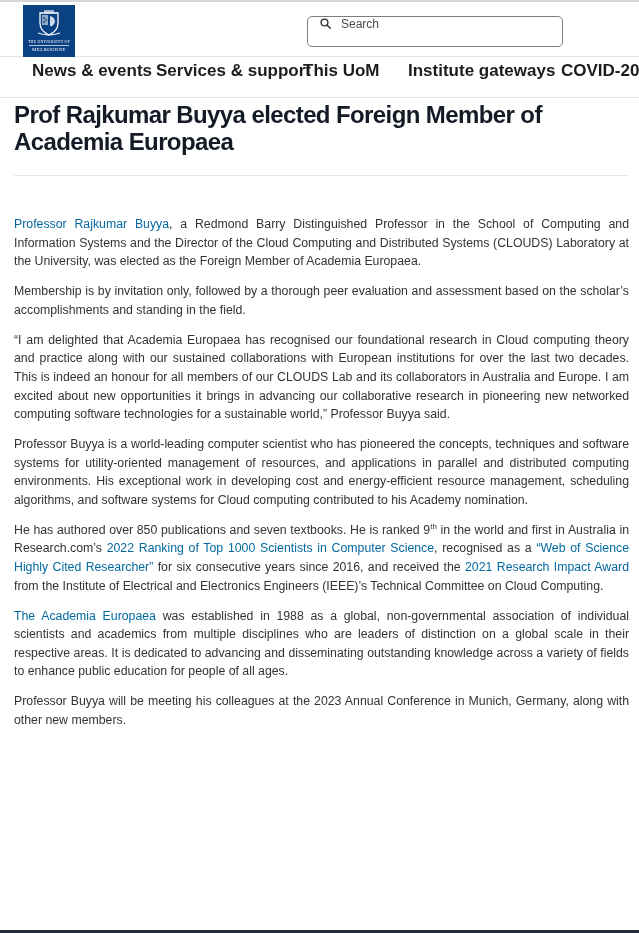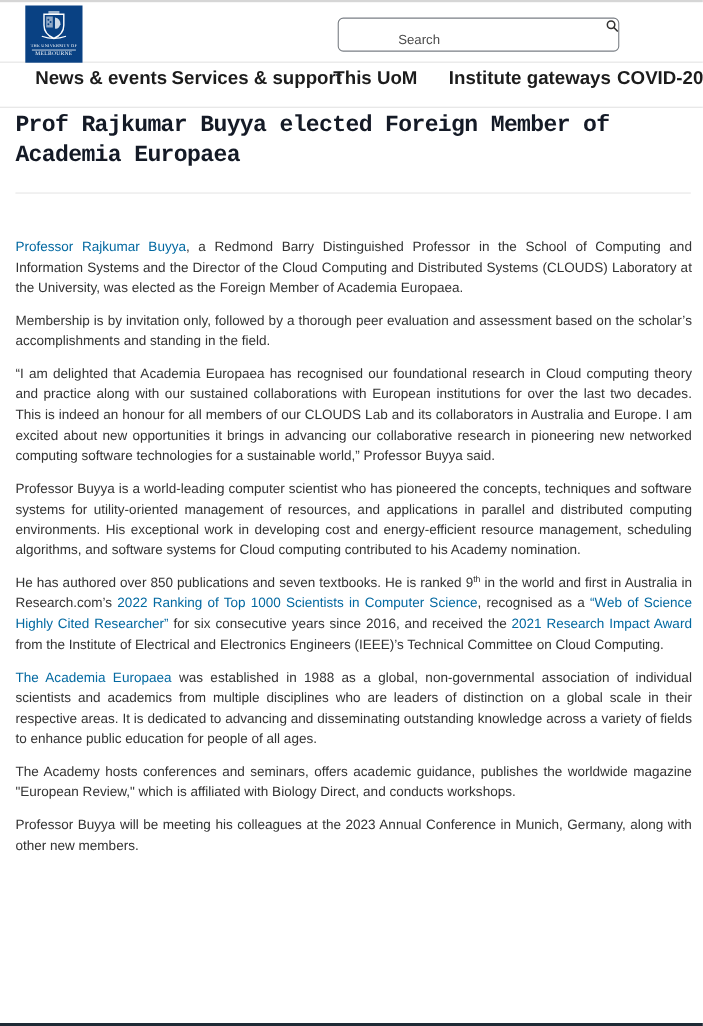--- a/index.html
+++ b/index.html
@@ -6,29 +6,29 @@
   html, body { width: 639px; height: 933px; overflow: hidden; background: #ffffff; }
   body { font-family: "Liberation Sans", "DejaVu Sans", sans-serif; color: #2b2b2b; position: relative; }
 
   .topbar { position: absolute; left: 0; top: 0; width: 639px; height: 57px; border-top: 2px solid #d6d6d6; border-bottom: 1px solid #e3e3e3; background: #fff; }
   .logo { position: absolute; left: 23px; top: 3px; width: 52px; height: 52px; background: #094183; display: flex; flex-direction: column; align-items: center; justify-content: flex-start; }
   .logo svg { margin-top: 4px; }
   .logo .l1 { font-family: "Liberation Serif", serif; color: #fff; font-size: 4px; letter-spacing: 0.2px; margin-top: 2px; line-height: 5px; }
   .logo .rule { width: 40px; height: 1px; background: #fff; opacity: 0.7; margin: 1px 0; }
   .logo .l2 { font-family: "Liberation Serif", serif; color: #fff; font-size: 5px; letter-spacing: 0.3px; line-height: 6px; }
 
-  .search { position: absolute; left: 307px; top: 14px; width: 256px; height: 31px; border: 1px solid #7a7f85; border-radius: 5px; display: flex; align-items: flex-end; padding-left: 11px; background: #fff; flex-direction: column; }
+  .search { position: absolute; left: 307px; top: 14px; width: 256px; height: 31px; border: 1px solid #7a7f85; border-radius: 5px; display: flex; align-items: flex-start; padding-left: 11px; background: #fff; }
   .search .icon { width: 12px; height: 12px; display: flex; align-items: center; justify-content: center; }
   .search input { border: none; outline: none; font-family: "Liberation Sans", sans-serif; font-size: 12px; color: #333; margin-left: 10px; width: 200px; background: transparent; }
   .search input::placeholder { color: #4a4a4a; }
 
   .nav { position: absolute; left: 0; top: 57px; width: 639px; height: 41px; border-bottom: 1px solid #e3e3e3; }
   .nav a { position: absolute; top: 4px; font-size: 17px; color: #1c1c1c; text-decoration: none; white-space: nowrap; font-weight: bold; }
 
-  .title { position: absolute; left: 14px; top: 101px; width: 610px; font-family: Liberation Mono, monospace; font-weight: bold; font-size: 21px; line-height: 27px; color: #141a26; letter-spacing: -0.6px; }
+  .title { position: absolute; left: 14px; top: 101px; width: 610px; font-family: Liberation Sans, sans-serif; font-weight: bold; font-size: 24px; line-height: 27px; color: #141a26; letter-spacing: -0.6px; }
   .title-rule { position: absolute; left: 14px; top: 175px; width: 614px; height: 1px; background: #e6e6e6; }
 
   .article { position: absolute; left: 14px; top: 215px; width: 615px; font-size: 12.3px; line-height: 18.6px; color: #333; text-align: justify; }
   .article p { margin-bottom: 11.4px; }
   .article a { color: #0369a1; text-decoration: none; }
   .article sup { font-size: 8px; line-height: 0; vertical-align: super; }
 
   .bottom-bar { position: absolute; left: 0; top: 930px; width: 639px; height: 3px; background: #1e2a35; }
 </style>
 </head>
@@ -73,17 +73,16 @@
 <h1 class="title">Prof Rajkumar Buyya elected Foreign Member of Academia Europaea</h1>
 <div class="title-rule"></div>
 
 <article class="article">
   <p><a>Professor Rajkumar Buyya</a><span>, a Redmond Barry Distinguished Professor in the School of Computing and Information Systems and the Director of the Cloud Computing and Distributed Systems (CLOUDS) Laboratory at the University, was elected as the Foreign Member of Academia Europaea.</span></p>
   <p>Membership is by invitation only, followed by a thorough peer evaluation and assessment based on the scholar’s accomplishments and standing in the field.</p>
   <p>“I am delighted that Academia Europaea has recognised our foundational research in Cloud computing theory and practice along with our sustained collaborations with European institutions for over the last two decades. This is indeed an honour for all members of our CLOUDS Lab and its collaborators in Australia and Europe. I am excited about new opportunities it brings in advancing our collaborative research in pioneering new networked computing software technologies for a sustainable world,” Professor Buyya said.</p>
   <p>Professor Buyya is a world-leading computer scientist who has pioneered the concepts, techniques and software systems for utility-oriented management of resources, and applications in parallel and distributed computing environments. His exceptional work in developing cost and energy-efficient resource management, scheduling algorithms, and software systems for Cloud computing contributed to his Academy nomination.</p>
   <p><span>He has authored over 850 publications and seven textbooks. He is ranked 9</span><sup>th</sup><span> in the world and first in Australia in Research.com’s </span><a>2022 Ranking of Top 1000 Scientists in Computer Science</a><span>, recognised as a </span><a>“Web of Science Highly Cited Researcher”</a><span> for six consecutive years since 2016, and received the </span><a>2021 Research Impact Award</a><span> from the Institute of Electrical and Electronics Engineers (IEEE)’s Technical Committee on Cloud Computing.</span></p>
   <p><a>The Academia Europaea</a><span> was established in 1988 as a global, non-governmental association of individual scientists and academics from multiple disciplines who are leaders of distinction on a global scale in their respective areas. It is dedicated to advancing and disseminating outstanding knowledge across a variety of fields to enhance public education for people of all ages.</span></p>
-  <p>The Academy hosts conferences and seminars, offers academic guidance, publishes the worldwide magazine "European Review," which is affiliated with Biology Direct, and conducts workshops.</p>
   <p>Professor Buyya will be meeting his colleagues at the 2023 Annual Conference in Munich, Germany, along with other new members.</p>
 </article>
 
 <div class="bottom-bar"></div>
 
 </body></html>

